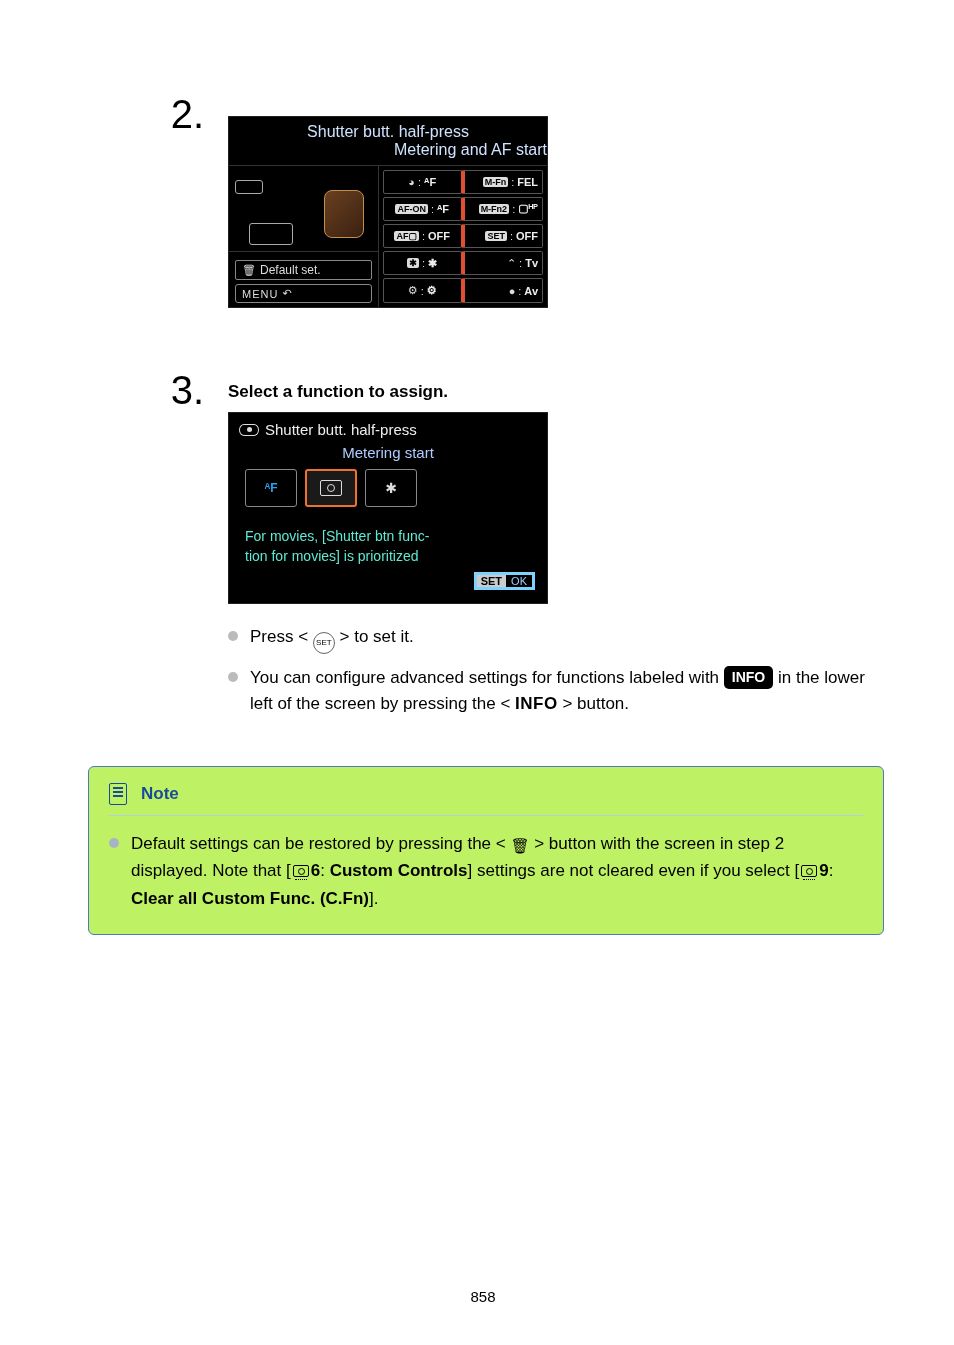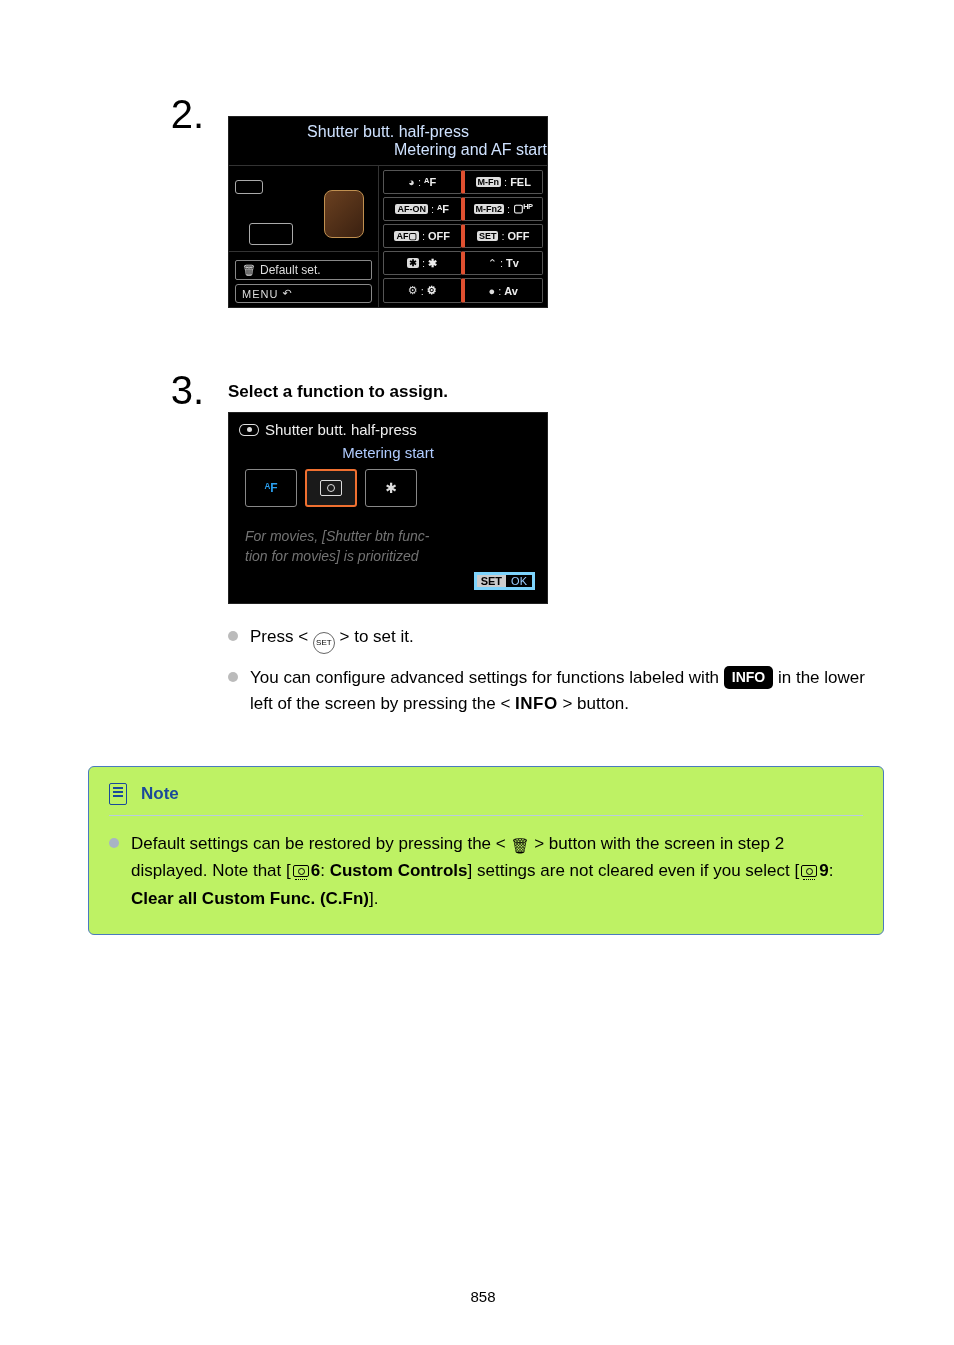--- a/index.html
+++ b/index.html
@@ -148,21 +148,21 @@
   }
   .cell .tag {
     background: #ddd;
     color: #000;
     padding: 0 2px;
     border-radius: 2px;
     font-size: 9px;
     font-weight: bold;
   }
   .cell .val { color:#eee; font-weight:bold; }
-  .ss1-lastcol { border-left: 4px solid #e05030; margin-left:-4px; }
+  .ss1-lastcol { border-left: 4px solid #e05030; margin-left:-4px;justify-content:flex-end; }
   
   .ss2 {
     width: 320px;
     background: #000;
     border: 1px solid #222;
     color: #fff;
     font-size: 14px;
     padding: 6px;
   }
   .ss2-head {
@@ -221,25 +221,24 @@
   }
   .meter-rect::after {
     content:"";
     position:absolute;
     width:6px; height:6px;
     border:1.5px solid #ddd;
     border-radius:50%;
     top:3px; left:6px;
   }
   .ss2-note {
-    color: #737373;
+    color: #5eead4;
     font-size: 14px;
     padding: 12px 10px 6px;
     line-height: 1.4;
-    font-style: italic;
   }
   .ss2-setok {
     text-align: right;
     padding: 0 6px 4px;
   }
   .set-badge {
     display: inline-block;
     border: 3px solid #7dd3fc;
     border-radius: 0;
     font-size: 11px;

